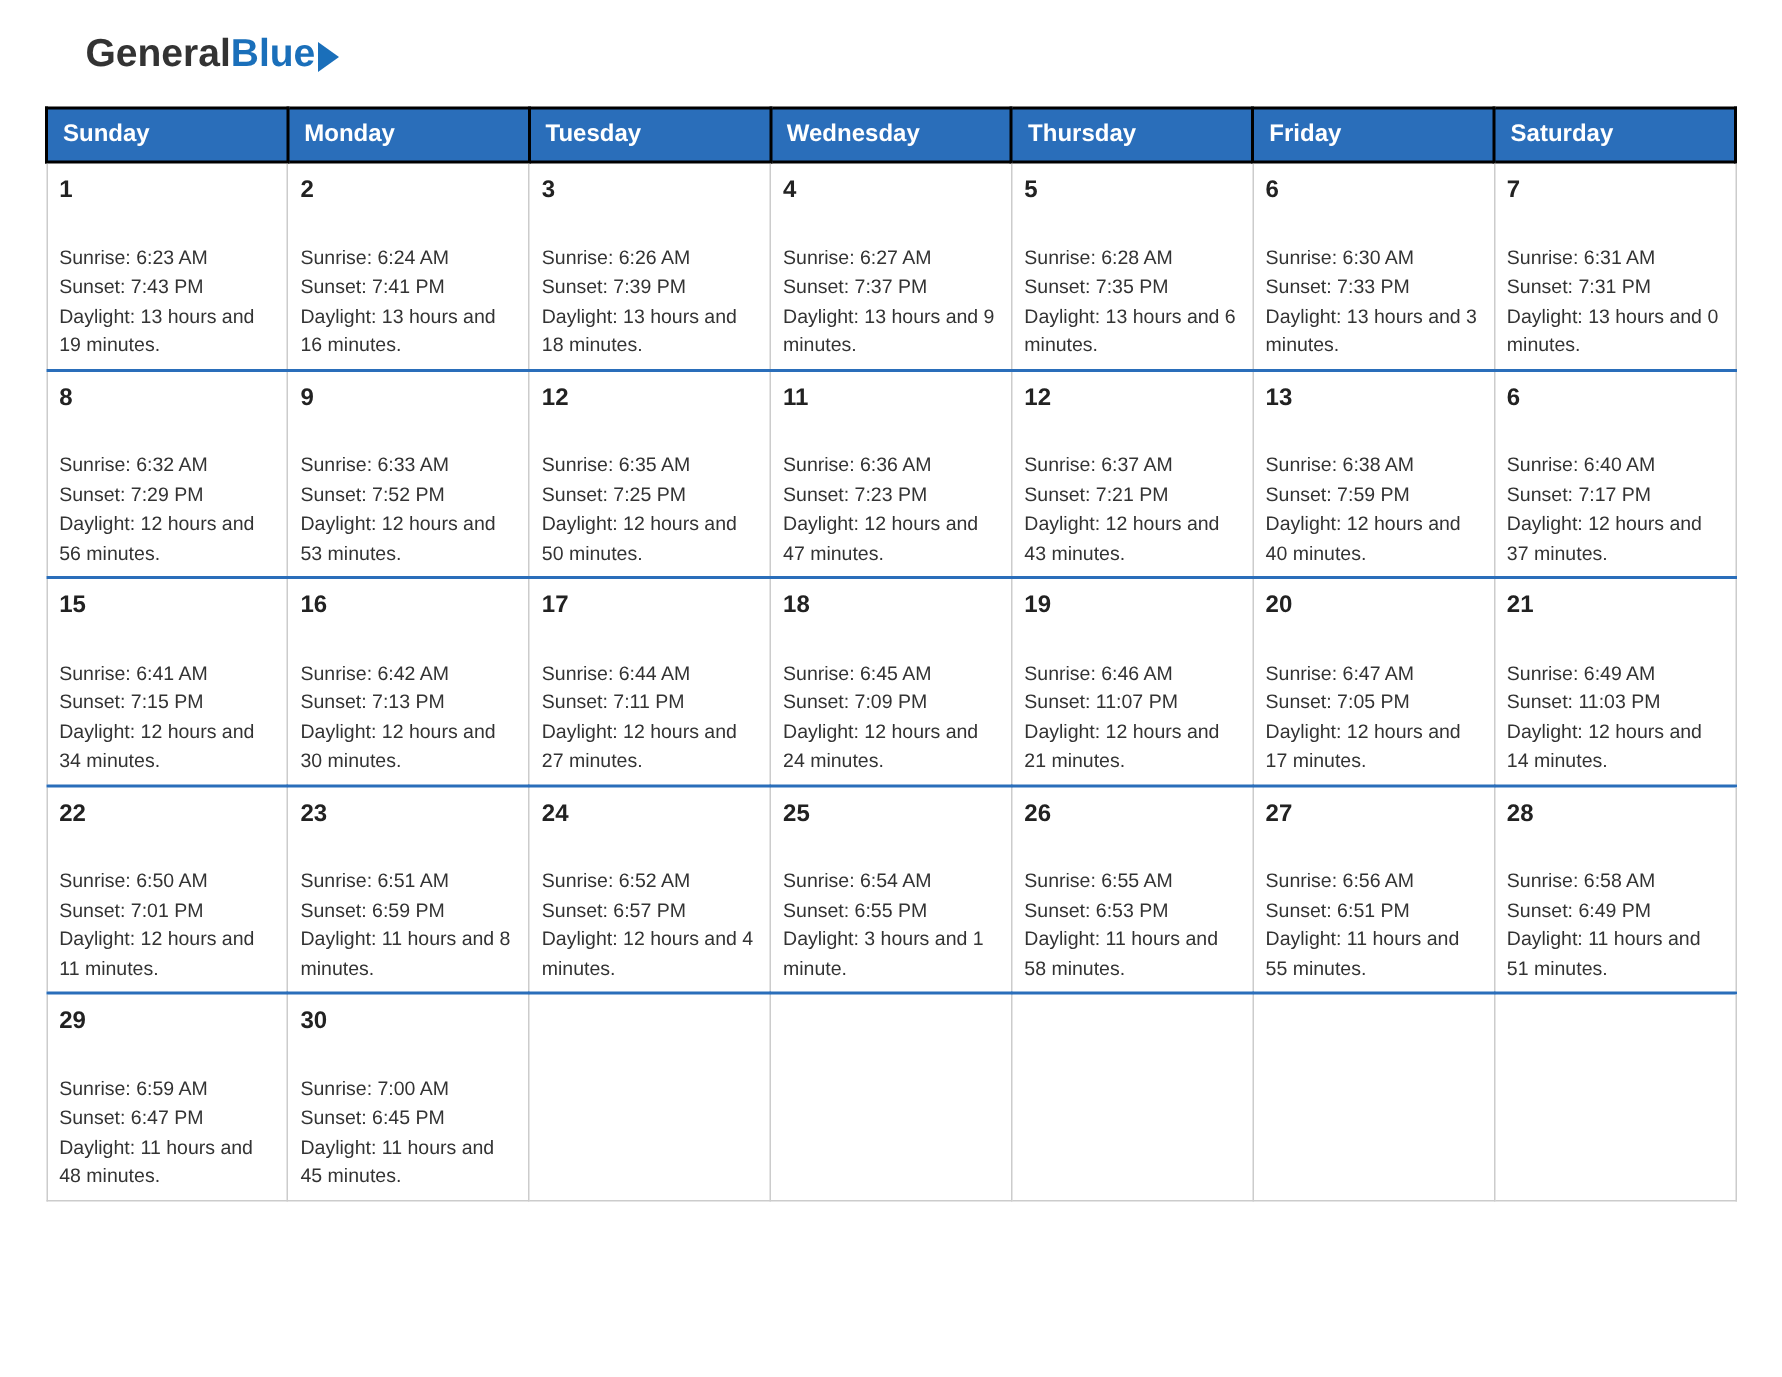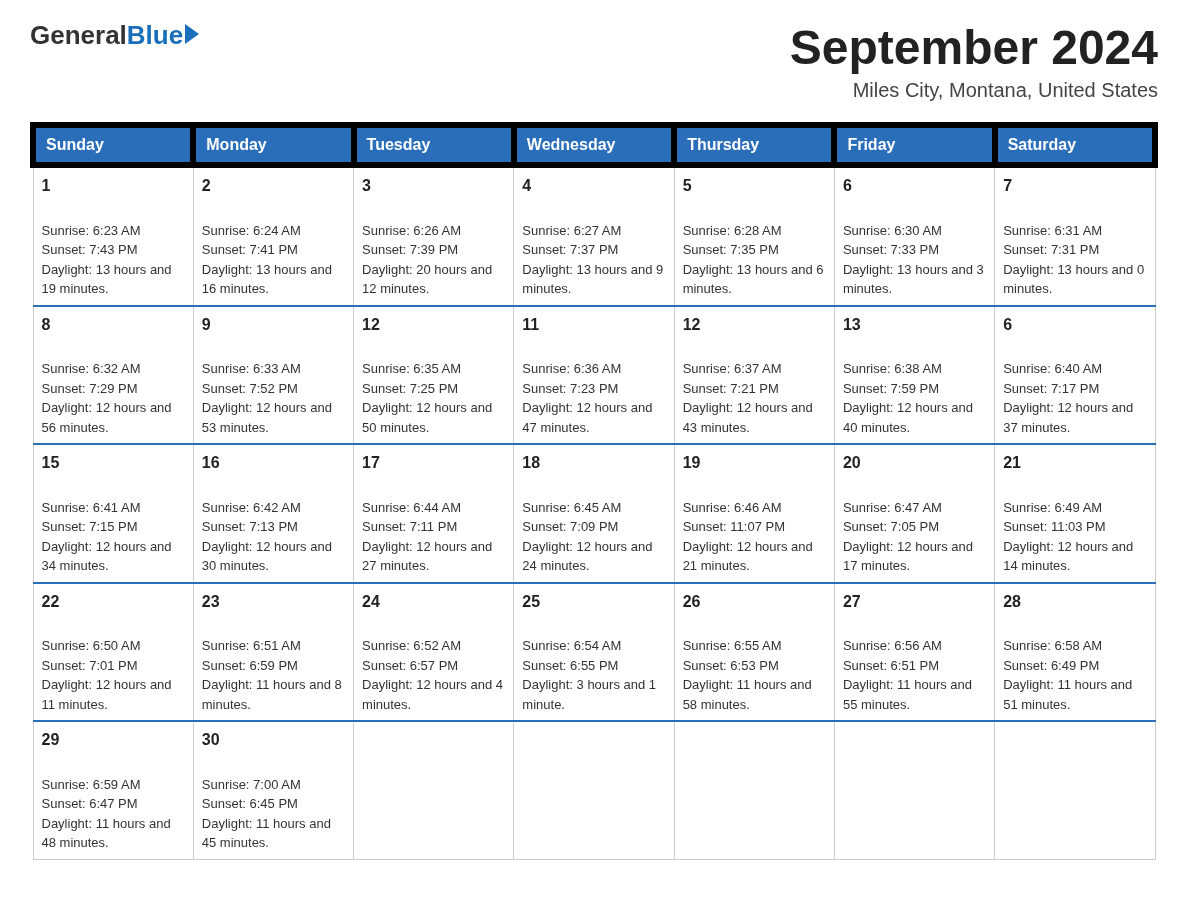--- a/index.html
+++ b/index.html
@@ -23,24 +23,25 @@
     }
     .logo-text {
       display: flex;
       align-items: center;
       gap: 0;
     }
     .logo-general {
       font-size: 26px;
       font-weight: bold;
       color: #333;
+      margin-left: 27px;
     }
     .logo-blue-part {
       display: flex;
-      align-items: flex-start;
+      align-items: center;
     }
     .logo-blue-text {
       font-size: 26px;
       font-weight: bold;
       color: #1a6fba;
     }
     .logo-arrow {
       width: 0;
       height: 0;
       border-left: 14px solid #1a6fba;
@@ -67,21 +68,21 @@
       border-collapse: collapse;
       border: 1px solid #aaa;
     }
     .calendar th {
       background: #2a6eba;
       color: #fff;
       font-size: 16px;
       font-weight: bold;
       padding: 8px 10px;
       text-align: left;
-      border: 6px solid #000000;
+      border: 2px solid #000000;
     }
     .calendar td {
       vertical-align: top;
       padding: 6px 8px;
       border: 1px solid #ccc;
       width: calc(100% / 7);
       min-height: 110px;
       font-size: 13px;
       color: #333;
       line-height: 1.5;
@@ -109,43 +110,39 @@
 <div class="header">
   <div class="logo">
     <div class="logo-text">
       <span class="logo-general">General</span>
       <div class="logo-blue-part">
         <span class="logo-blue-text">Blue</span>
         <div class="logo-arrow"></div>
       </div>
     </div>
   </div>
-  <div class="title-area">
-    <div class="month-title">September 2024</div>
-    <div class="location">Miles City, Montana, United States</div>
-  </div>
 </div>
 
 <table class="calendar">
   <thead>
     <tr>
       <th>Sunday</th>
       <th>Monday</th>
       <th>Tuesday</th>
       <th>Wednesday</th>
       <th>Thursday</th>
       <th>Friday</th>
       <th>Saturday</th>
     </tr>
   </thead>
   <tbody id="calendar-body">
   <tr>
         <td><span class="day-number">1</span><br><span>Sunrise: 6:23 AM</span><br><span>Sunset: 7:43 PM</span><br><span>Daylight: 13 hours and 19 minutes.</span></td>
         <td><span class="day-number">2</span><br><span>Sunrise: 6:24 AM</span><br><span>Sunset: 7:41 PM</span><br><span>Daylight: 13 hours and 16 minutes.</span></td>
-        <td><span class="day-number">3</span><br><span>Sunrise: 6:26 AM</span><br><span>Sunset: 7:39 PM</span><br><span>Daylight: 20 hours and 12 minutes.</span></td>
+        <td><span class="day-number">3</span><br><span>Sunrise: 6:26 AM</span><br><span>Sunset: 7:39 PM</span><br><span>Daylight: 13 hours and 18 minutes.</span></td>
         <td><span class="day-number">4</span><br><span>Sunrise: 6:27 AM</span><br><span>Sunset: 7:37 PM</span><br><span>Daylight: 13 hours and 9 minutes.</span></td>
         <td><span class="day-number">5</span><br><span>Sunrise: 6:28 AM</span><br><span>Sunset: 7:35 PM</span><br><span>Daylight: 13 hours and 6 minutes.</span></td>
         <td><span class="day-number">6</span><br><span>Sunrise: 6:30 AM</span><br><span>Sunset: 7:33 PM</span><br><span>Daylight: 13 hours and 3 minutes.</span></td>
         <td><span class="day-number">7</span><br><span>Sunrise: 6:31 AM</span><br><span>Sunset: 7:31 PM</span><br><span>Daylight: 13 hours and 0 minutes.</span></td>
       </tr>
       <tr>
         <td><span class="day-number">8</span><br><span>Sunrise: 6:32 AM</span><br><span>Sunset: 7:29 PM</span><br><span>Daylight: 12 hours and 56 minutes.</span></td>
         <td><span class="day-number">9</span><br><span>Sunrise: 6:33 AM</span><br><span>Sunset: 7:52 PM</span><br><span>Daylight: 12 hours and 53 minutes.</span></td>
         <td><span class="day-number">12</span><br><span>Sunrise: 6:35 AM</span><br><span>Sunset: 7:25 PM</span><br><span>Daylight: 12 hours and 50 minutes.</span></td>
         <td><span class="day-number">11</span><br><span>Sunrise: 6:36 AM</span><br><span>Sunset: 7:23 PM</span><br><span>Daylight: 12 hours and 47 minutes.</span></td>

